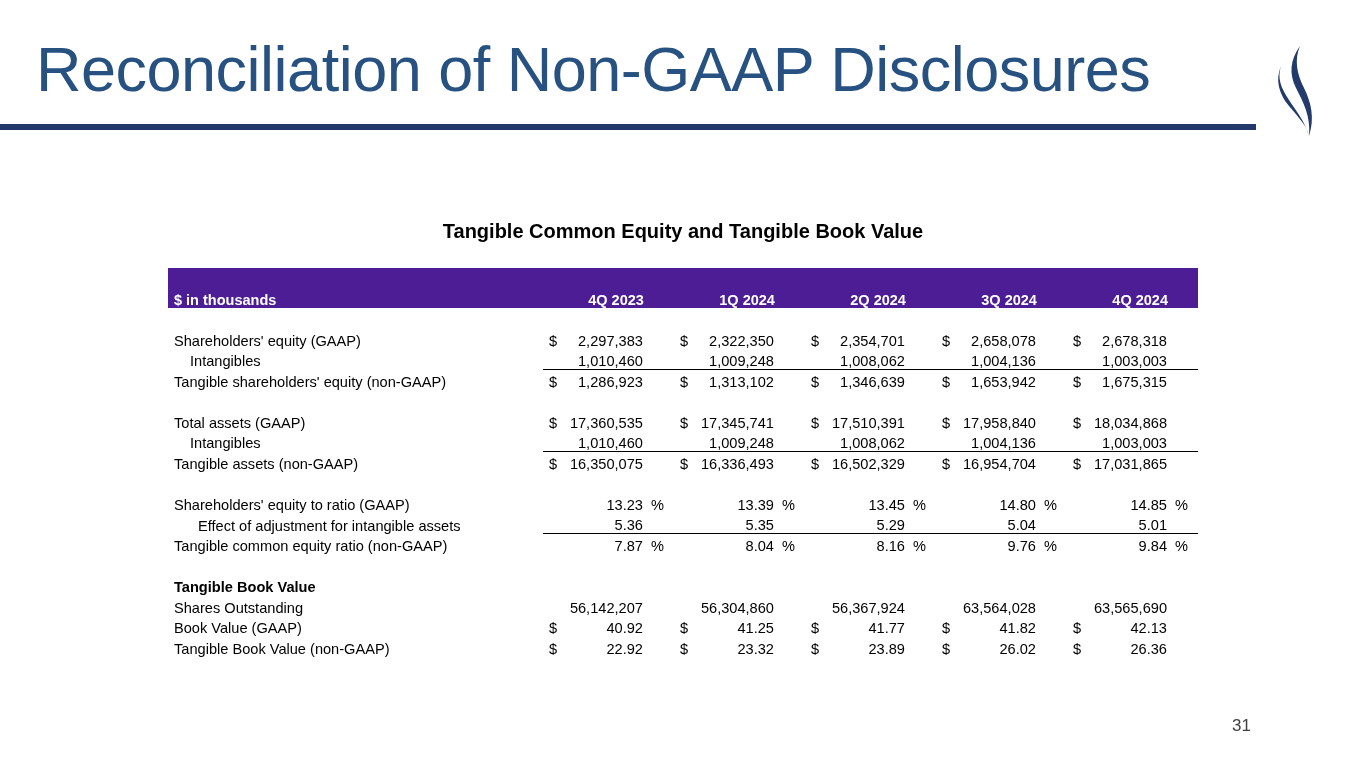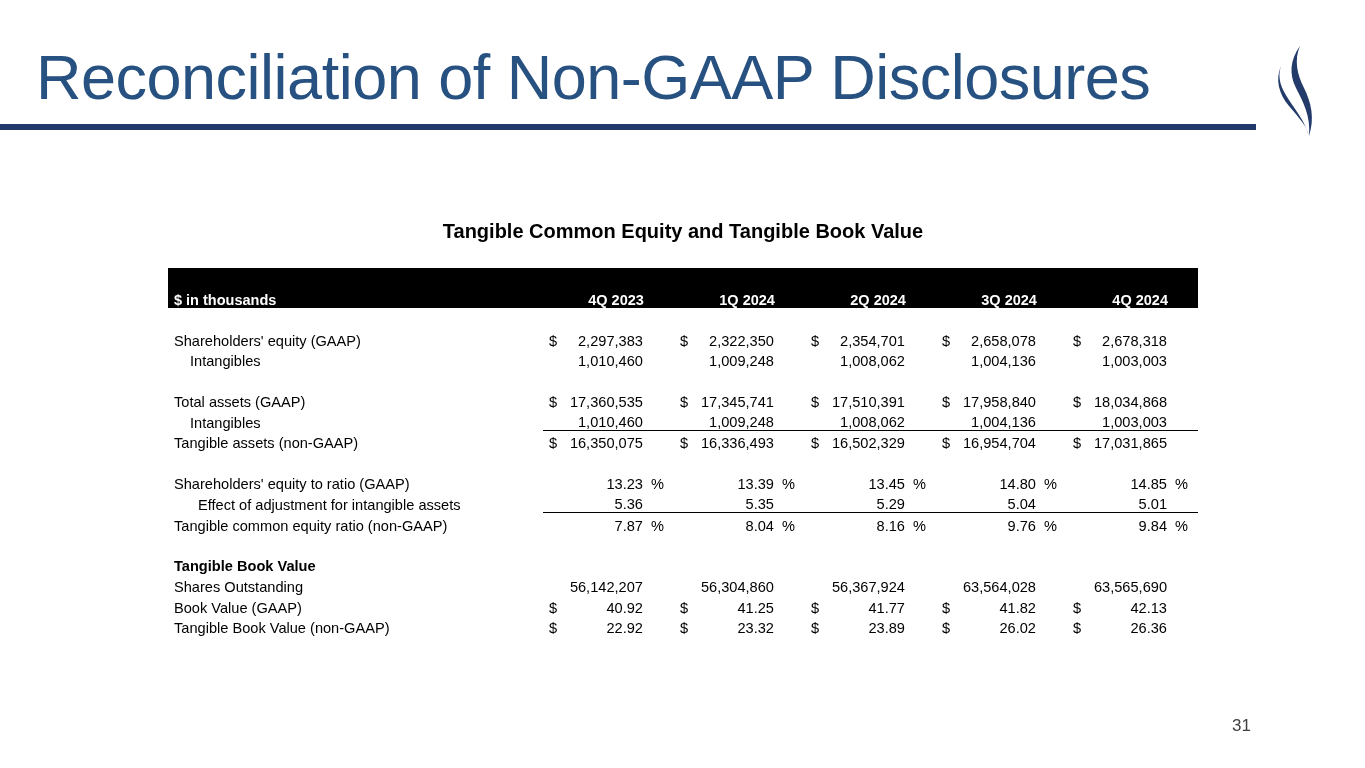--- a/index.html
+++ b/index.html
@@ -12,21 +12,21 @@
     background: #ffffff;
     font-family: "Liberation Sans", sans-serif;
     overflow: hidden;
     position: relative;
   }
 
   
   #slide-title {
     position: absolute;
     left: 36px;
-    top: 44px;
+    top: 36px;
     font-size: 63px;
     line-height: 1.05;
     color: #265180;
     font-weight: 400;
     letter-spacing: -0.5px;
     white-space: nowrap;
   }
   #title-rule {
     position: absolute;
     left: 0px;
@@ -67,21 +67,21 @@
     color: #000000;
   }
   #fin-table td, #fin-table th {
     padding: 0;
     vertical-align: bottom;
     white-space: nowrap;
   }
 
   
   thead tr.hdr-row {
-    background: #000000;
+    background: #4c1d95;
     color: #ffffff;
   }
   thead tr.hdr-row th {
     height: 40px;
     font-size: 14.5px;
     font-weight: bold;
     padding-bottom: 2px;
   }
   th.hdr-label {
     text-align: left;
@@ -203,20 +203,38 @@
       <td class="num">1,008,062</td>
       <td class="pct"></td>
       <td class="cur"></td>
       <td class="num">1,004,136</td>
       <td class="pct"></td>
       <td class="cur"></td>
       <td class="num">1,003,003</td>
       <td class="pct"></td>
     </tr>
 
+    <tr class="rule-top">
+      <td class="lbl" style="border-top:none">Tangible shareholders' equity (non-GAAP)</td>
+      <td class="cur">$</td>
+      <td class="num">1,286,923</td>
+      <td class="pct"></td>
+      <td class="cur">$</td>
+      <td class="num">1,313,102</td>
+      <td class="pct"></td>
+      <td class="cur">$</td>
+      <td class="num">1,346,639</td>
+      <td class="pct"></td>
+      <td class="cur">$</td>
+      <td class="num">1,653,942</td>
+      <td class="pct"></td>
+      <td class="cur">$</td>
+      <td class="num">1,675,315</td>
+      <td class="pct"></td>
+    </tr>
 
     <tr class="spacer">
         <td colspan="16"></td>
       </tr>
 
     <tr>
       <td class="lbl">Total assets (GAAP)</td>
       <td class="cur">$</td>
       <td class="num">17,360,535</td>
       <td class="pct"></td>

